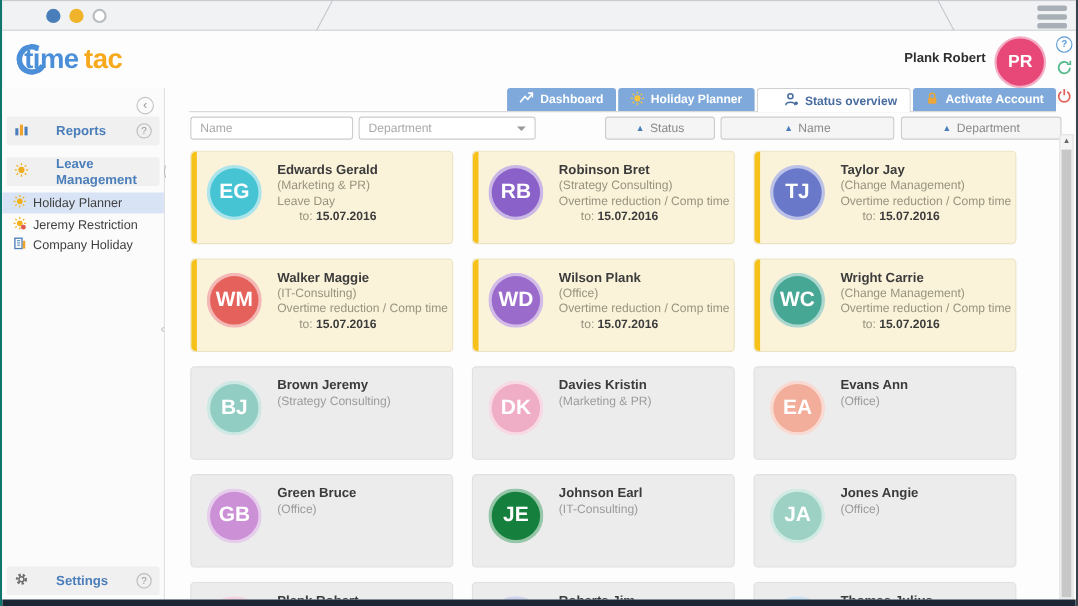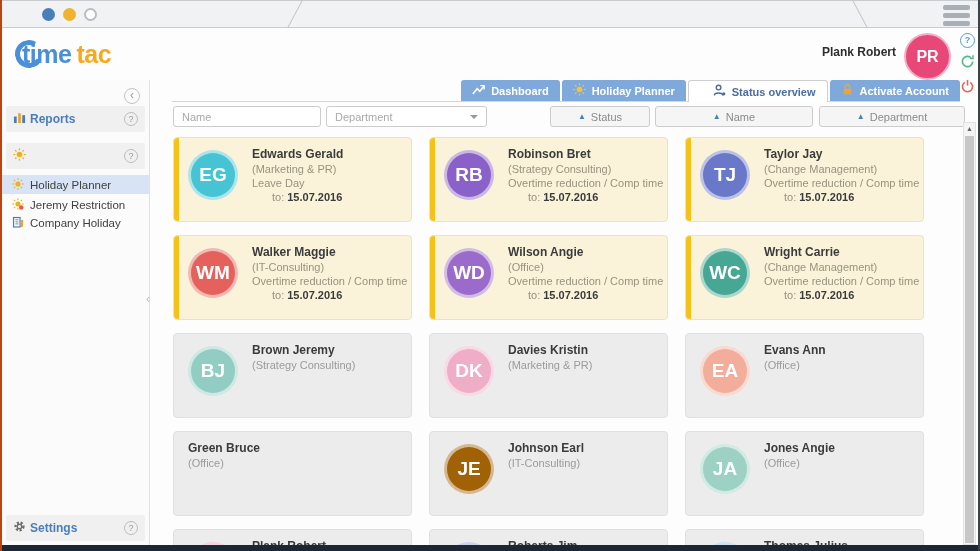--- a/index.html
+++ b/index.html
@@ -1,20 +1,20 @@
 <!DOCTYPE html>
 <html><head>
 <meta charset="utf-8">
 <style>
   * { box-sizing: border-box; margin: 0; padding: 0; }
   html,body { width:980px; height:551px; overflow:hidden; }
   body { font-family:"Liberation Sans", sans-serif; background:#fff; }
 
   .screen { position:relative; width:980px; height:551px; background:#fff;
-            border-left:2px solid #c2410c; border-right:2px solid #3c434a; overflow:hidden; }
+            border-left:2px solid #0f766e; border-right:2px solid #3c434a; overflow:hidden; }
 
   
   .browser-bar { position:relative; height:28px; background:#f1f2f4;
                  border-top:1px solid #c8ccd0; border-bottom:1px solid #c8ccd0; }
   .light { position:absolute; top:7px; width:13px; height:13px; border-radius:50%; }
   .light.l1 { left:40px; background:#4a7ebb; }
   .light.l2 { left:61px; background:#f0b42c; }
   .light.l3 { left:82px; background:#fff; border:2px solid #b9bdc1; }
   .diag { position:absolute; top:-4px; width:1px; height:36px; background:#c3c7cb; }
   .diag.d1 { left:292px; transform:rotate(28deg); }
@@ -43,21 +43,21 @@
   
   .main { position:absolute; top:80px; left:0; right:0; bottom:6px; background:#fff; }
   .bottom-bar { position:absolute; left:0; right:0; bottom:0; height:6px; background:#1b2734; z-index:60; }
 
   
   .sidebar { position:absolute; top:0; left:0; bottom:0; width:148px; background:#fbfbfb;
              border-right:1px solid #e0e0e0; }
   .collapse-btn { position:absolute; top:8px; right:9px; width:16px; height:16px; border:1px solid #c3c3c3;
         border-radius:50%; color:#9a9a9a; font-size:12px; line-height:13px; text-align:center; cursor:pointer; }
   .side-section { position:absolute; left:4px; right:4px; height:26px; background:#f0f0f0; border-radius:2px;
-        display:flex; align-items:center; gap:4px; padding:0 7px; color:#4a7ebb; font-weight:bold;
+        display:flex; align-items:center; gap:25px; padding:0 7px; color:#4a7ebb; font-weight:bold;
         font-size:12px; cursor:pointer; }
   .side-section.reports { top:26px; }
   .side-section.leave { top:63px; }
   .side-section.settings { top:auto; bottom:4px; }
   .help-badge { margin-left:auto; width:14px; height:14px; border:1px solid #bcbcbc; border-radius:50%;
         color:#9a9a9a; font-size:9px; line-height:12px; text-align:center; font-weight:normal; cursor:pointer; }
   .side-item { position:absolute; left:0; right:0; height:19px; display:flex; align-items:center; gap:6px;
         padding:0 10px; font-size:11.5px; color:#3f3f3f; cursor:pointer; white-space:nowrap; }
   .side-item.active { background:#d8e4f5; }
   .si-hp { top:95px; } .si-hr { top:115px; } .si-ch { top:133px; }
@@ -186,20 +186,21 @@
                 <line x1="6.5" y1="10.7" x2="6.5" y2="12.7"></line>
               <line x1="0.3" y1="6.5" x2="2.3" y2="6.5"></line>
                 <line x1="10.7" y1="6.5" x2="12.7" y2="6.5"></line>
               <line x1="2.1" y1="2.1" x2="3.5" y2="3.5"></line>
                 <line x1="9.5" y1="9.5" x2="10.9" y2="10.9"></line>
               <line x1="2.1" y1="10.9" x2="3.5" y2="9.5"></line>
                 <line x1="9.5" y1="3.5" x2="10.9" y2="2.1"></line>
             </g>
           </svg>
         </span>
+        <span>Leave Management</span>
         <span class="help-badge">?</span>
       </div>
 
       <div class="side-item si-hp active">
         <span>
           <svg width="12" height="12" viewBox="0 0 13 13">
             <circle cx="6.5" cy="6.5" r="2.8" fill="#f2b01c"></circle>
             <g stroke="#f2b01c" stroke-width="1.2">
               <line x1="6.5" y1="0.3" x2="6.5" y2="2.3"></line>
                 <line x1="6.5" y1="10.7" x2="6.5" y2="12.7"></line>
@@ -381,21 +382,21 @@
       <div class="c-status">Overtime reduction / Comp time</div>
       <div class="c-to"><span>to:</span><b>15.07.2016</b></div>
     </div>
   </div>
           <div class="card leave">
     <span class="stripe"></span>
     <div class="avatar" style="background: rgb(155, 107, 203);">
               <span>WD</span>
             </div>
     <div class="info">
-      <div class="c-name">Wilson Angie</div>
+      <div class="c-name">Wilson Plank</div>
       <div class="c-dept">(Office)</div>
       <div class="c-status">Overtime reduction / Comp time</div>
       <div class="c-to"><span>to:</span><b>15.07.2016</b></div>
     </div>
   </div>
           <div class="card leave">
     <span class="stripe"></span>
     <div class="avatar" style="background: rgb(70, 167, 148);">
               <span>WC</span>
             </div>
@@ -434,29 +435,32 @@
               <span>EA</span>
             </div>
     <div class="info">
       <div class="c-name">Evans Ann</div>
       <div class="c-dept">(Office)</div>
 
     </div>
   </div>
           <div class="card">
 
+    <div class="avatar" style="background: rgb(203, 144, 213);">
+              <span>GB</span>
+            </div>
     <div class="info">
       <div class="c-name">Green Bruce</div>
       <div class="c-dept">(Office)</div>
 
     </div>
   </div>
           <div class="card">
 
-    <div class="avatar" style="background: #a16207;">
+    <div class="avatar" style="background: #15803d;">
               <span>JE</span>
             </div>
     <div class="info">
       <div class="c-name">Johnson Earl</div>
       <div class="c-dept">(IT-Consulting)</div>
 
     </div>
   </div>
           <div class="card">
 

